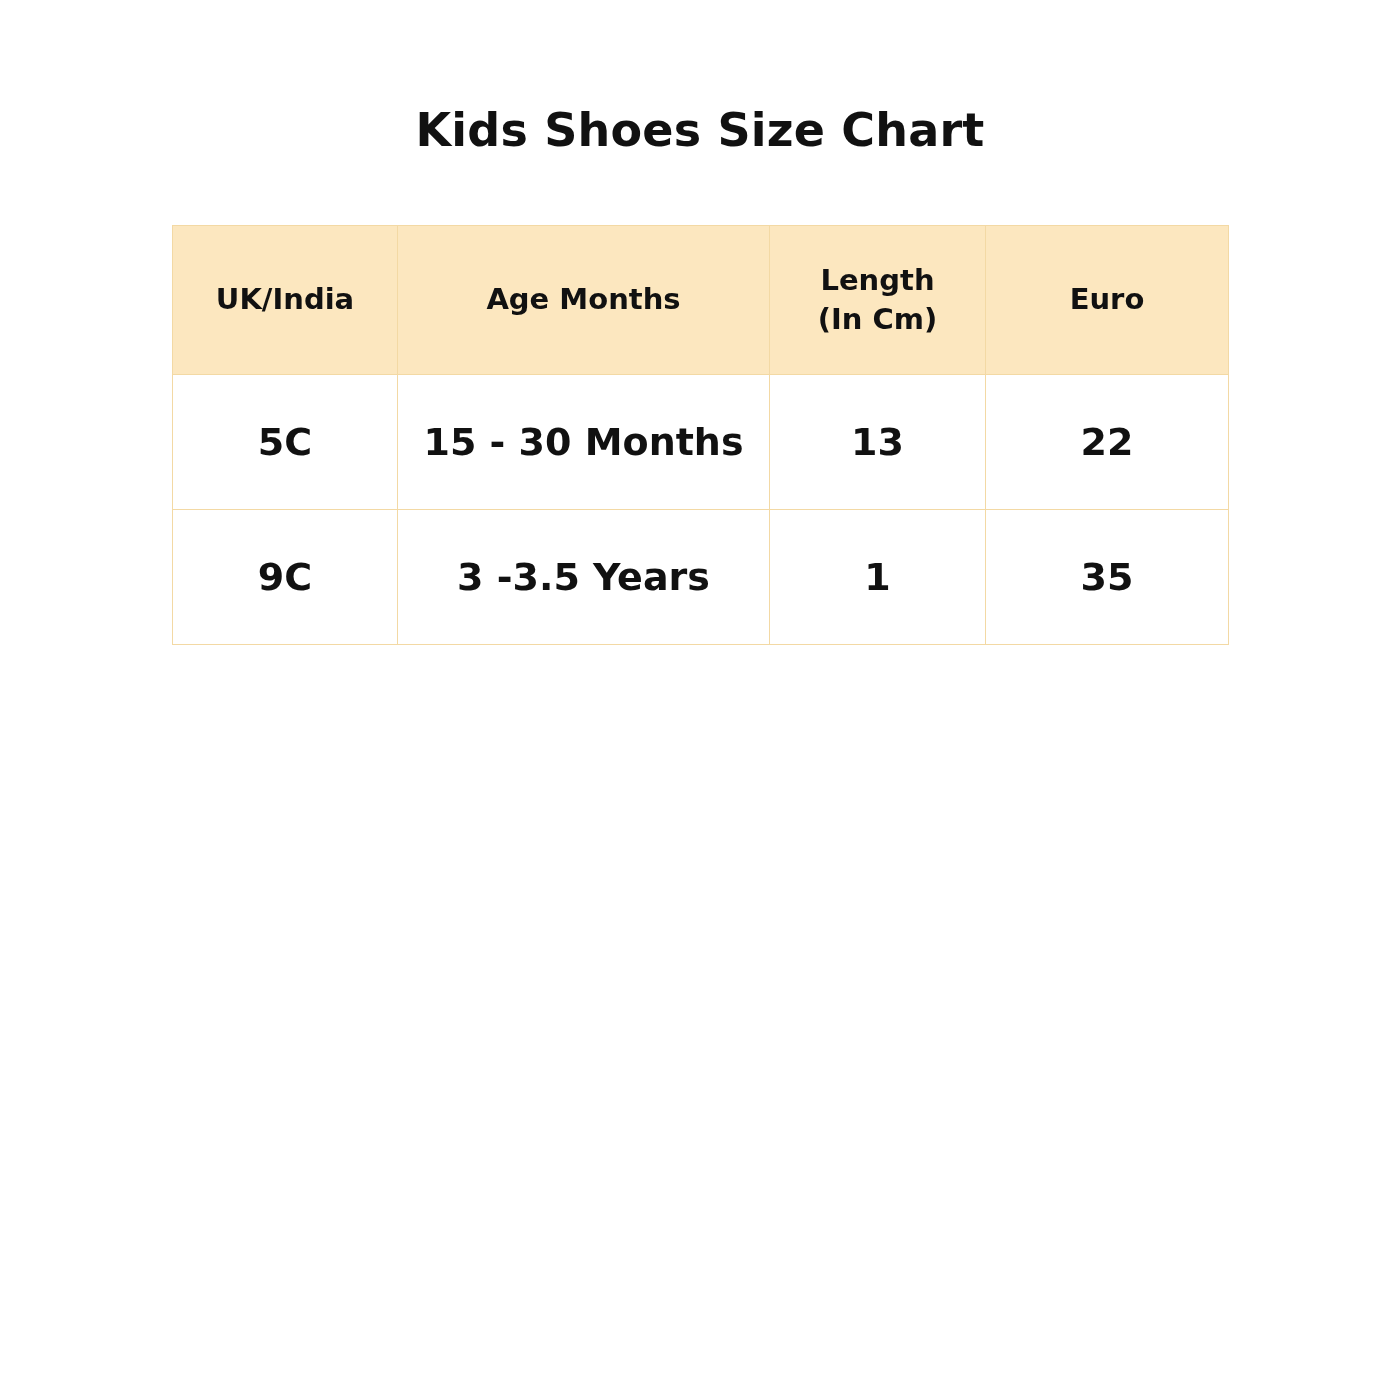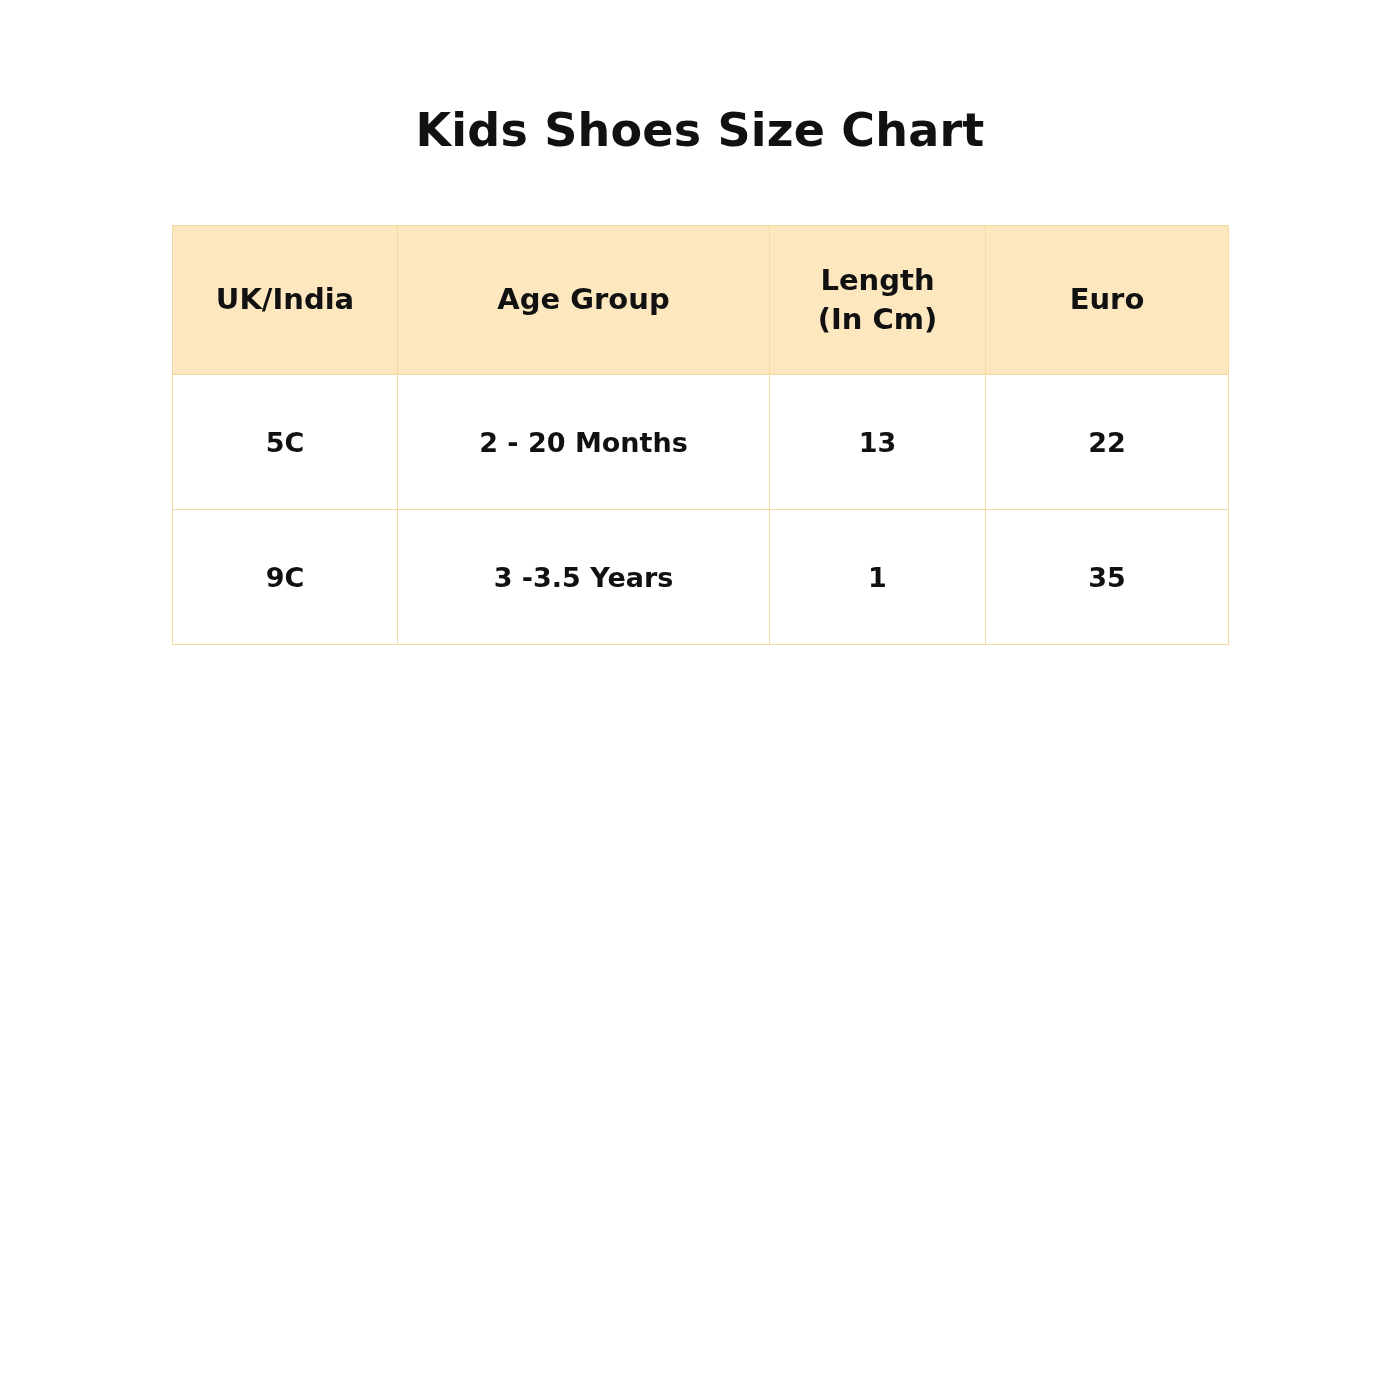--- a/index.html
+++ b/index.html
@@ -53,21 +53,21 @@
   table.size-chart thead th {
     background: #fce7bf;
     height: 148px;
     font-size: 29px;
     line-height: 1.35;
     padding: 0 6px;
   }
   table.size-chart tbody td {
     background: #ffffff;
     height: 134px;
-    font-size: 27px;
+    font-size: 38px;
     padding: 0 6px;
   }
   .col-uk    { width: 225px; }
   .col-age   { width: 372px; }
   .col-len   { width: 216px; }
   .col-euro  { width: 243px; }
   .two-line { display: block; text-align: center; }
 </style>
 </head>
 <body>
@@ -80,32 +80,32 @@
     <table class="size-chart">
       <colgroup>
         <col class="col-uk">
         <col class="col-age">
         <col class="col-len">
         <col class="col-euro">
       </colgroup>
       <thead>
         <tr>
           <th>UK/India</th>
-          <th>Age Group</th>
+          <th>Age Months</th>
           <th>
             <span class="two-line">Length</span>
             <span class="two-line">(In Cm)</span>
           </th>
           <th>Euro</th>
         </tr>
       </thead>
       <tbody>
         <tr>
           <td>5C</td>
-          <td>2 - 20 Months</td>
+          <td>15 - 30 Months</td>
           <td>13</td>
           <td>22</td>
         </tr>
         <tr>
           <td>9C</td>
           <td>3 -3.5 Years</td>
           <td>1</td>
           <td>35</td>
         </tr>
       </tbody>

